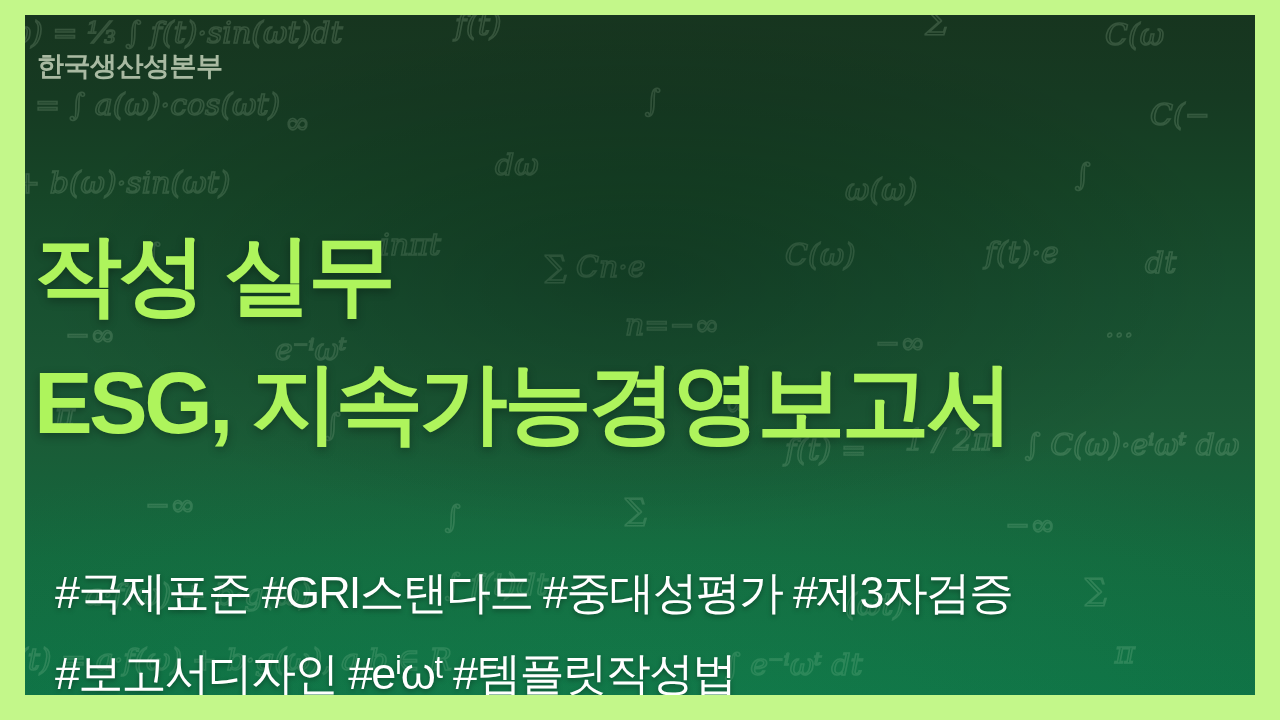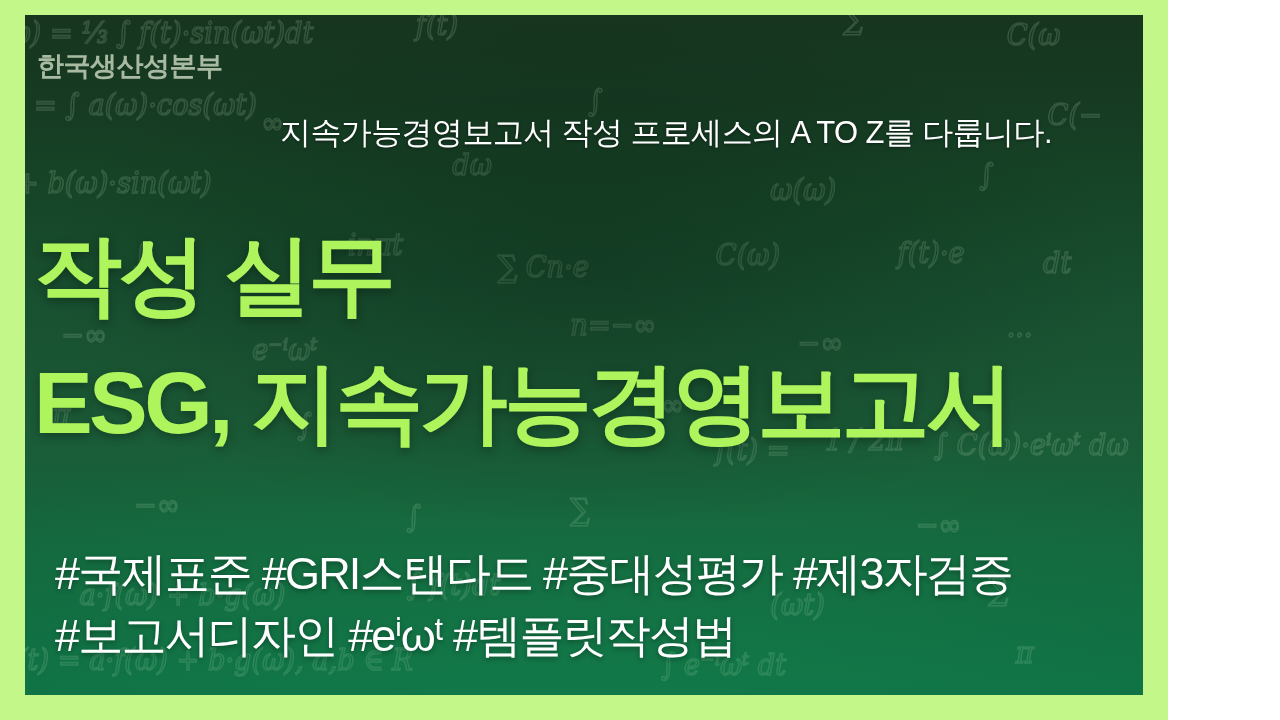--- a/index.html
+++ b/index.html
@@ -7,21 +7,21 @@
     margin: 0;
     padding: 0;
     background: #ffffff;
   }
   body {
     font-family: "Liberation Sans", "DejaVu Sans", sans-serif;
   }
 
   .banner {
     position: relative;
-    width: 1168px;
+    width: 1280px;
     height: 720px;
     overflow: hidden;
     background: #C3F78A;
     box-sizing: border-box;
   }
 
   
   .board {
     position: absolute;
     left: 25px;
@@ -128,20 +128,21 @@
     width: 1200px;
   }
   .tag-line {
     font-size: 45px;
     line-height: 1.38;
     font-weight: 400;
     letter-spacing: -1.8px;
     color: #FFFFFF;
     white-space: nowrap;
     text-shadow: 0 2px 5px rgba(0,0,0,0.35);
+    margin-top: 19px;
   }
 </style>
 </head>
 <body>
 
 <div class="banner">
 
   <div class="board">
 
     <div class="chalk" aria-hidden="true">
@@ -190,21 +191,20 @@
         </g>
       </svg>
     </div>
 
     <div class="board-haze"></div>
 
     <div class="content">
 
       <div class="logo">한국생산성본부</div>
 
-      <div class="subtitle">지속가능경영보고서 작성 프로세스의 A TO Z를 다룹니다.</div>
 
       <div class="title-block">
         <div class="title-line">작성 실무</div>
         <div class="title-line">ESG, 지속가능경영보고서</div>
       </div>
 
       <div class="tags">
         <div class="tag-line">#국제표준 #GRI스탠다드 #중대성평가 #제3자검증</div>
         <div class="tag-line">#보고서디자인 #eⁱωᵗ #템플릿작성법</div>
       </div>

